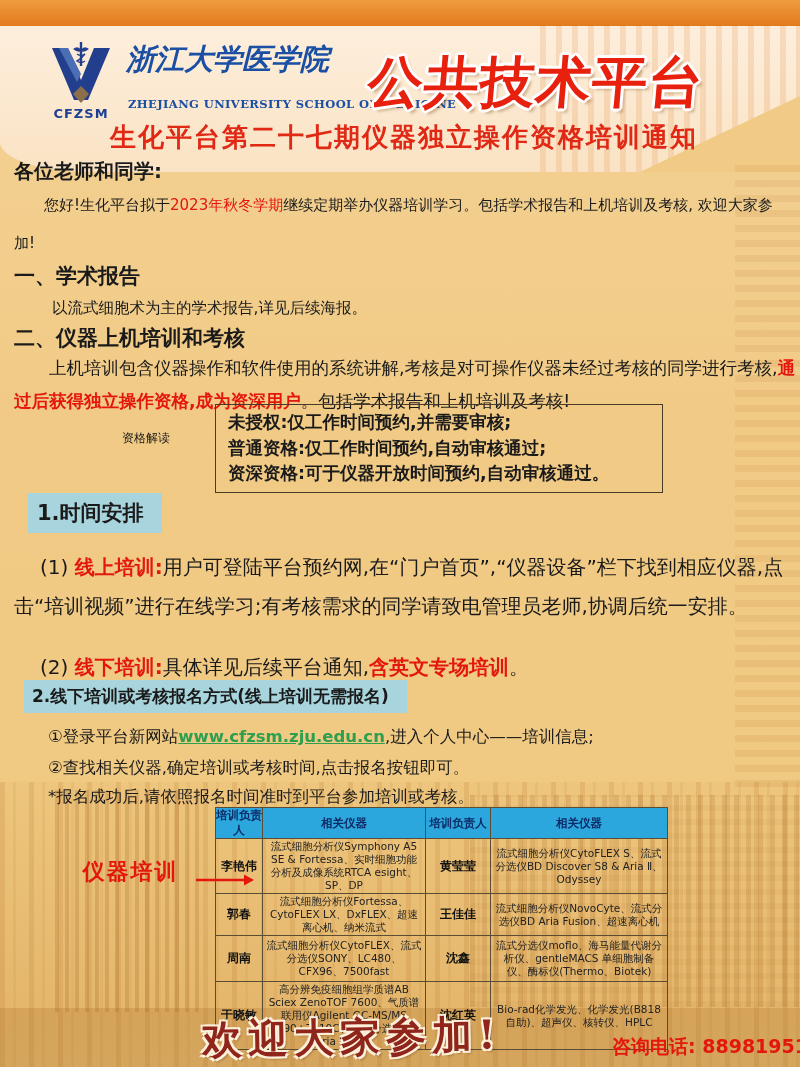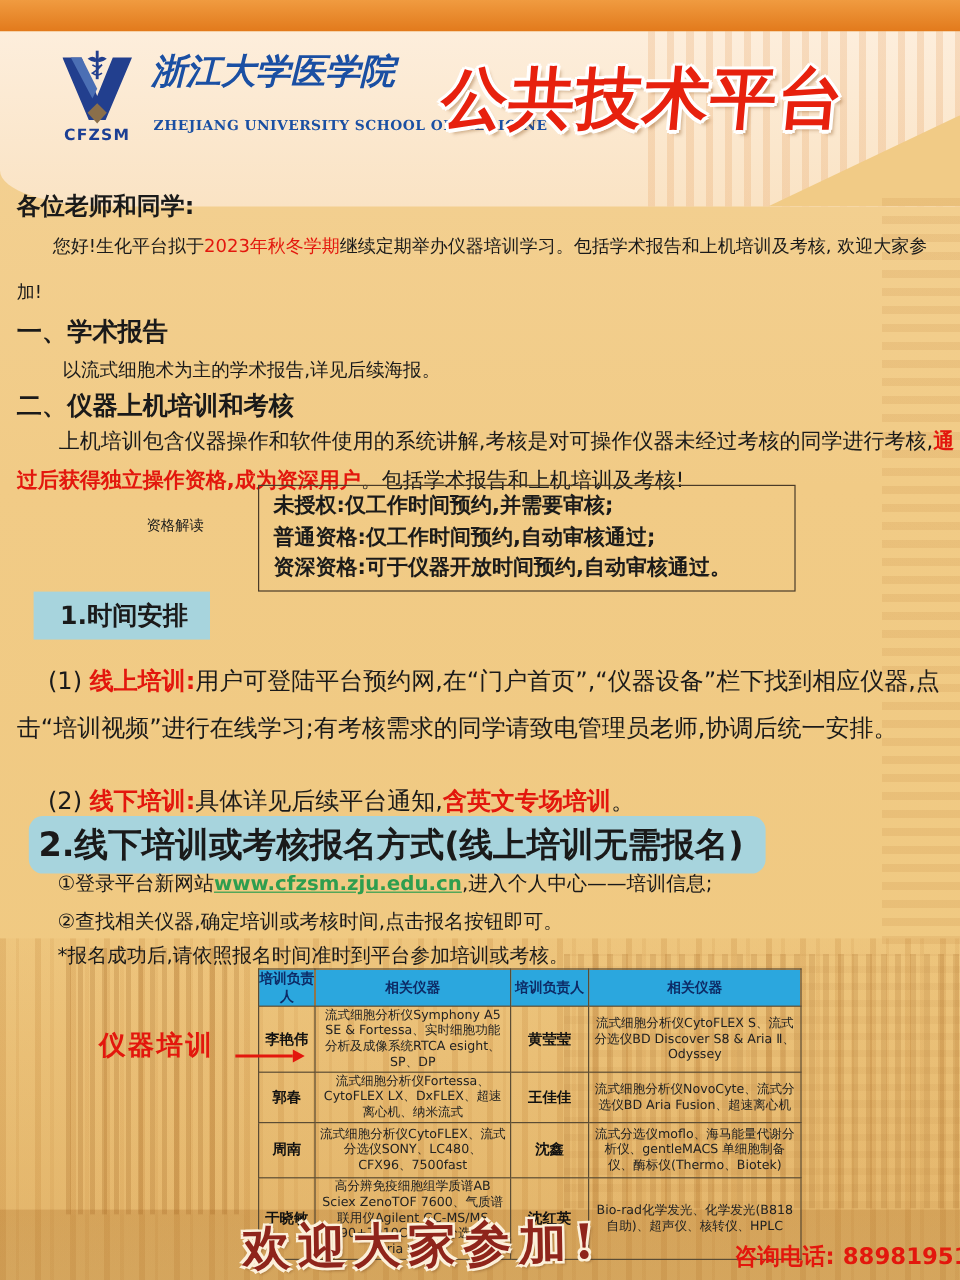--- a/index.html
+++ b/index.html
@@ -53,22 +53,22 @@
   .sec-heading{font-size:21px;font-weight:bold;}
   .report-heading{left:14px;top:262px;}
   .report-body{left:52px;top:298px;font-size:15.5px;}
   .training-heading{left:14px;top:324px;}
   .training-para{left:14px;top:352px;width:782px;font-size:17.5px;line-height:33px;
     text-indent:2em;margin:0;font-weight:500;}
   .qual-label{left:122px;top:430px;font-size:12px;font-weight:500;}
   .qual-box{left:215px;top:404px;width:448px;box-sizing:border-box;border:1px solid #4a3b28;
     padding:5px 12px;font-size:17.5px;font-weight:bold;line-height:25.5px;}
   .hl-heading{background:#A7D4DD;font-weight:bold;display:inline-block;}
-  .schedule-heading{left:28px;top:493px;font-size:21px;padding:6px 18px 6px 22px;}
-  .signup-heading{left:24px;top:680px;font-size:28px;padding:5px 18px 5px 8px;border-radius:12px;}
+  .schedule-heading{left:28px;top:493px;font-size:21px;padding:6px 18px 6px 9px;}
+  .signup-heading{left:24px;top:680px;font-size:17px;padding:5px 18px 5px 8px;}
   .sched-item{left:14px;top:548px;width:782px;font-size:20px;line-height:39px;
     text-indent:26px;margin:0;font-weight:500;}
   .sched-item2{top:648px;}
   .signup-step{left:48px;font-size:16.5px;line-height:1.25;font-weight:500;white-space:nowrap;}
   .step1{top:727px;} .step2{top:758px;} .stepnote{top:787px;}
   .url-link{color:#2E9E4F;font-weight:bold;text-decoration:underline;cursor:pointer;}
   
   .contacts{left:215px;top:807px;width:452px;border-collapse:collapse;table-layout:fixed;z-index:2;border-radius:14px;}
   .contacts th,.contacts td{border:1px solid #5b4c34;text-align:center;vertical-align:middle;
     padding:1px 3px;overflow:hidden;}
@@ -109,20 +109,21 @@
     <polygon points="29,44 37,52 29,61 21,52" fill="#8B6F4A"></polygon>
     <rect x="27.8" y="0" width="2.4" height="24" fill="#223F8E"></rect>
     <path d="M21 7 Q26 3 29 8 Q32 3 37 7 Q32 11 29 9 Q26 11 21 7 Z" fill="#223F8E"></path>
     <path d="M25 12 q4 3 8 0 q-4 5 -8 7 q4 3 8 0" stroke="#223F8E" fill="none" stroke-width="1.4"></path>
   </svg>
   <div class="abs logo-acronym">CFZSM</div>
 
   <div class="abs org-cn">浙江大学医学院</div>
   <div class="abs org-en">ZHEJIANG UNIVERSITY SCHOOL OF MEDICINE</div>
   <div class="abs platform-title">公共技术平台</div>
+  <div class="abs notice-title">生化平台第二十七期仪器独立操作资格培训通知</div>
 
   <div class="abs salutation">各位老师和同学:</div>
   <p class="abs intro-para"><span>您好!生化平台拟于</span><span class="red">2023年秋冬学期</span><span>继续定期举办仪器培训学习。包括学术报告和上机培训及考核, 欢迎大家参加!</span></p>
 
   <div class="abs sec-heading report-heading">一、学术报告</div>
   <div class="abs report-body">以流式细胞术为主的学术报告,详见后续海报。</div>
 
   <div class="abs sec-heading training-heading">二、仪器上机培训和考核</div>
   <p class="abs training-para"><span>上机培训包含仪器操作和软件使用的系统讲解,考核是对可操作仪器未经过考核的同学进行考核,</span><span class="redbold">通过后获得独立操作资格,成为资深用户</span><span>。包括学术报告和上机培训及考核!</span></p>
 

